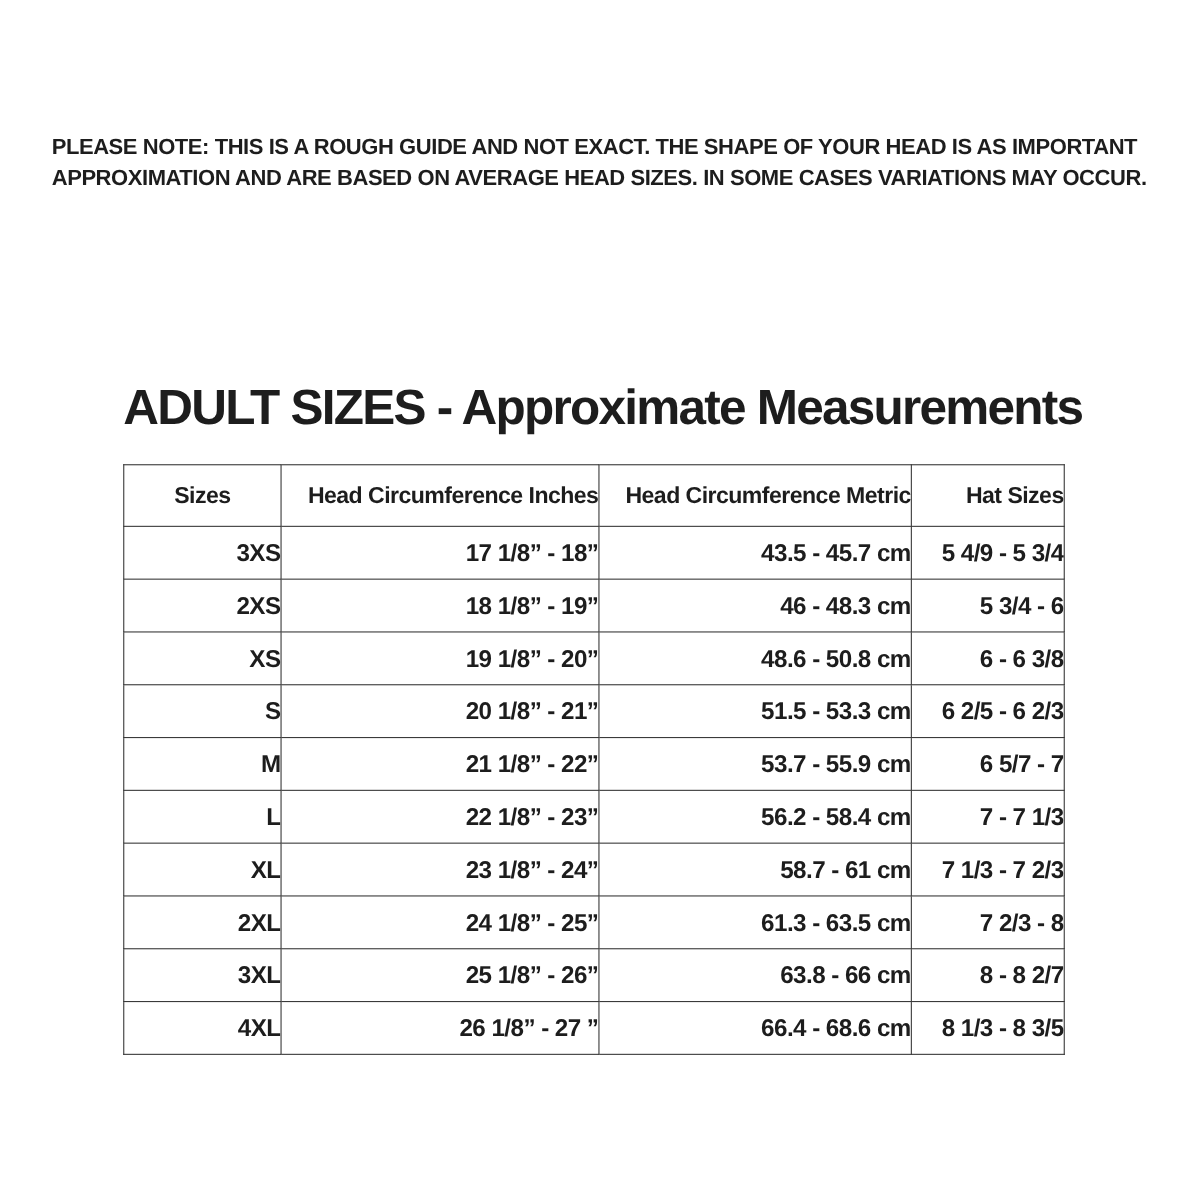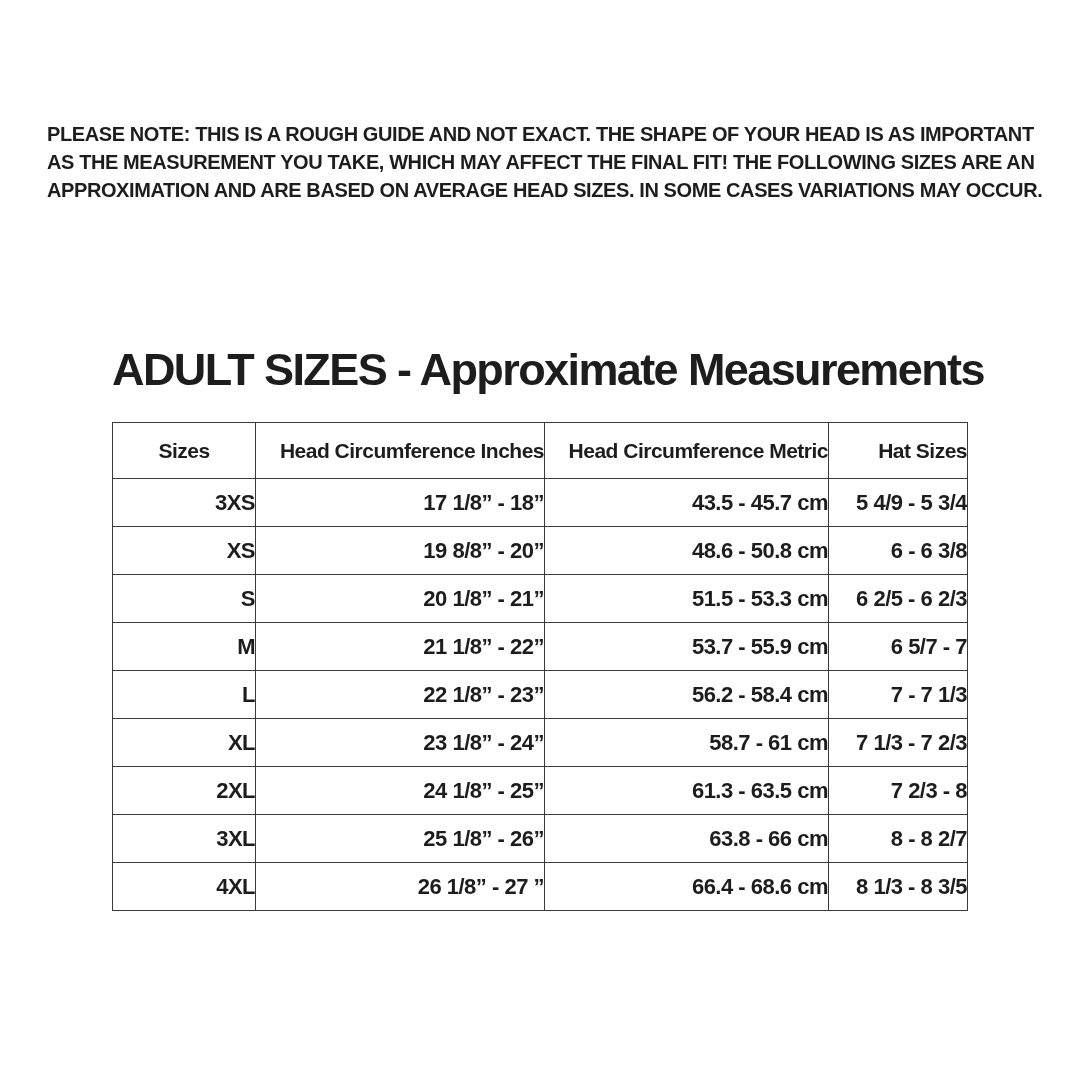--- a/index.html
+++ b/index.html
@@ -75,21 +75,20 @@
   }
   .size-table tbody td.cell-hat { padding-left: 23px; }
 </style>
 </head>
 <body>
 
 <div>
 
   <div class="note">
     <span class="note-line">PLEASE NOTE: THIS IS A ROUGH GUIDE AND NOT EXACT. THE SHAPE OF YOUR HEAD IS AS IMPORTANT</span>
-    <span class="note-line">AS THE MEASUREMENT YOU TAKE, WHICH MAY AFFECT THE FINAL FIT! THE FOLLOWING SIZES ARE AN</span>
     <span class="note-line">APPROXIMATION AND ARE BASED ON AVERAGE HEAD SIZES. IN SOME CASES VARIATIONS MAY OCCUR.</span>
   </div>
 
   <h1 class="title">ADULT SIZES - Approximate Measurements</h1>
 
   <table class="size-table">
     <colgroup>
       <col style="width:143px">
       <col style="width:289px">
       <col style="width:284px">
@@ -104,22 +103,28 @@
       </tr>
     </thead>
     <tbody>
       <tr>
         <td class="cell-size">3XS</td>
         <td class="cell-inches">17 1/8” - 18”</td>
         <td class="cell-metric">43.5 - 45.7 cm</td>
         <td class="cell-hat">5 4/9 - 5 3/4</td>
       </tr>
       <tr>
+        <td class="cell-size">2XS</td>
+        <td class="cell-inches">18 1/8” - 19”</td>
+        <td class="cell-metric">46 - 48.3 cm</td>
+        <td class="cell-hat">5 3/4 - 6</td>
+      </tr>
+      <tr>
         <td class="cell-size">XS</td>
-        <td class="cell-inches">19 8/8” - 20”</td>
+        <td class="cell-inches">19 1/8” - 20”</td>
         <td class="cell-metric">48.6 - 50.8 cm</td>
         <td class="cell-hat">6 - 6 3/8</td>
       </tr>
       <tr>
         <td class="cell-size">S</td>
         <td class="cell-inches">20 1/8” - 21”</td>
         <td class="cell-metric">51.5 - 53.3 cm</td>
         <td class="cell-hat">6 2/5 - 6 2/3</td>
       </tr>
       <tr>

